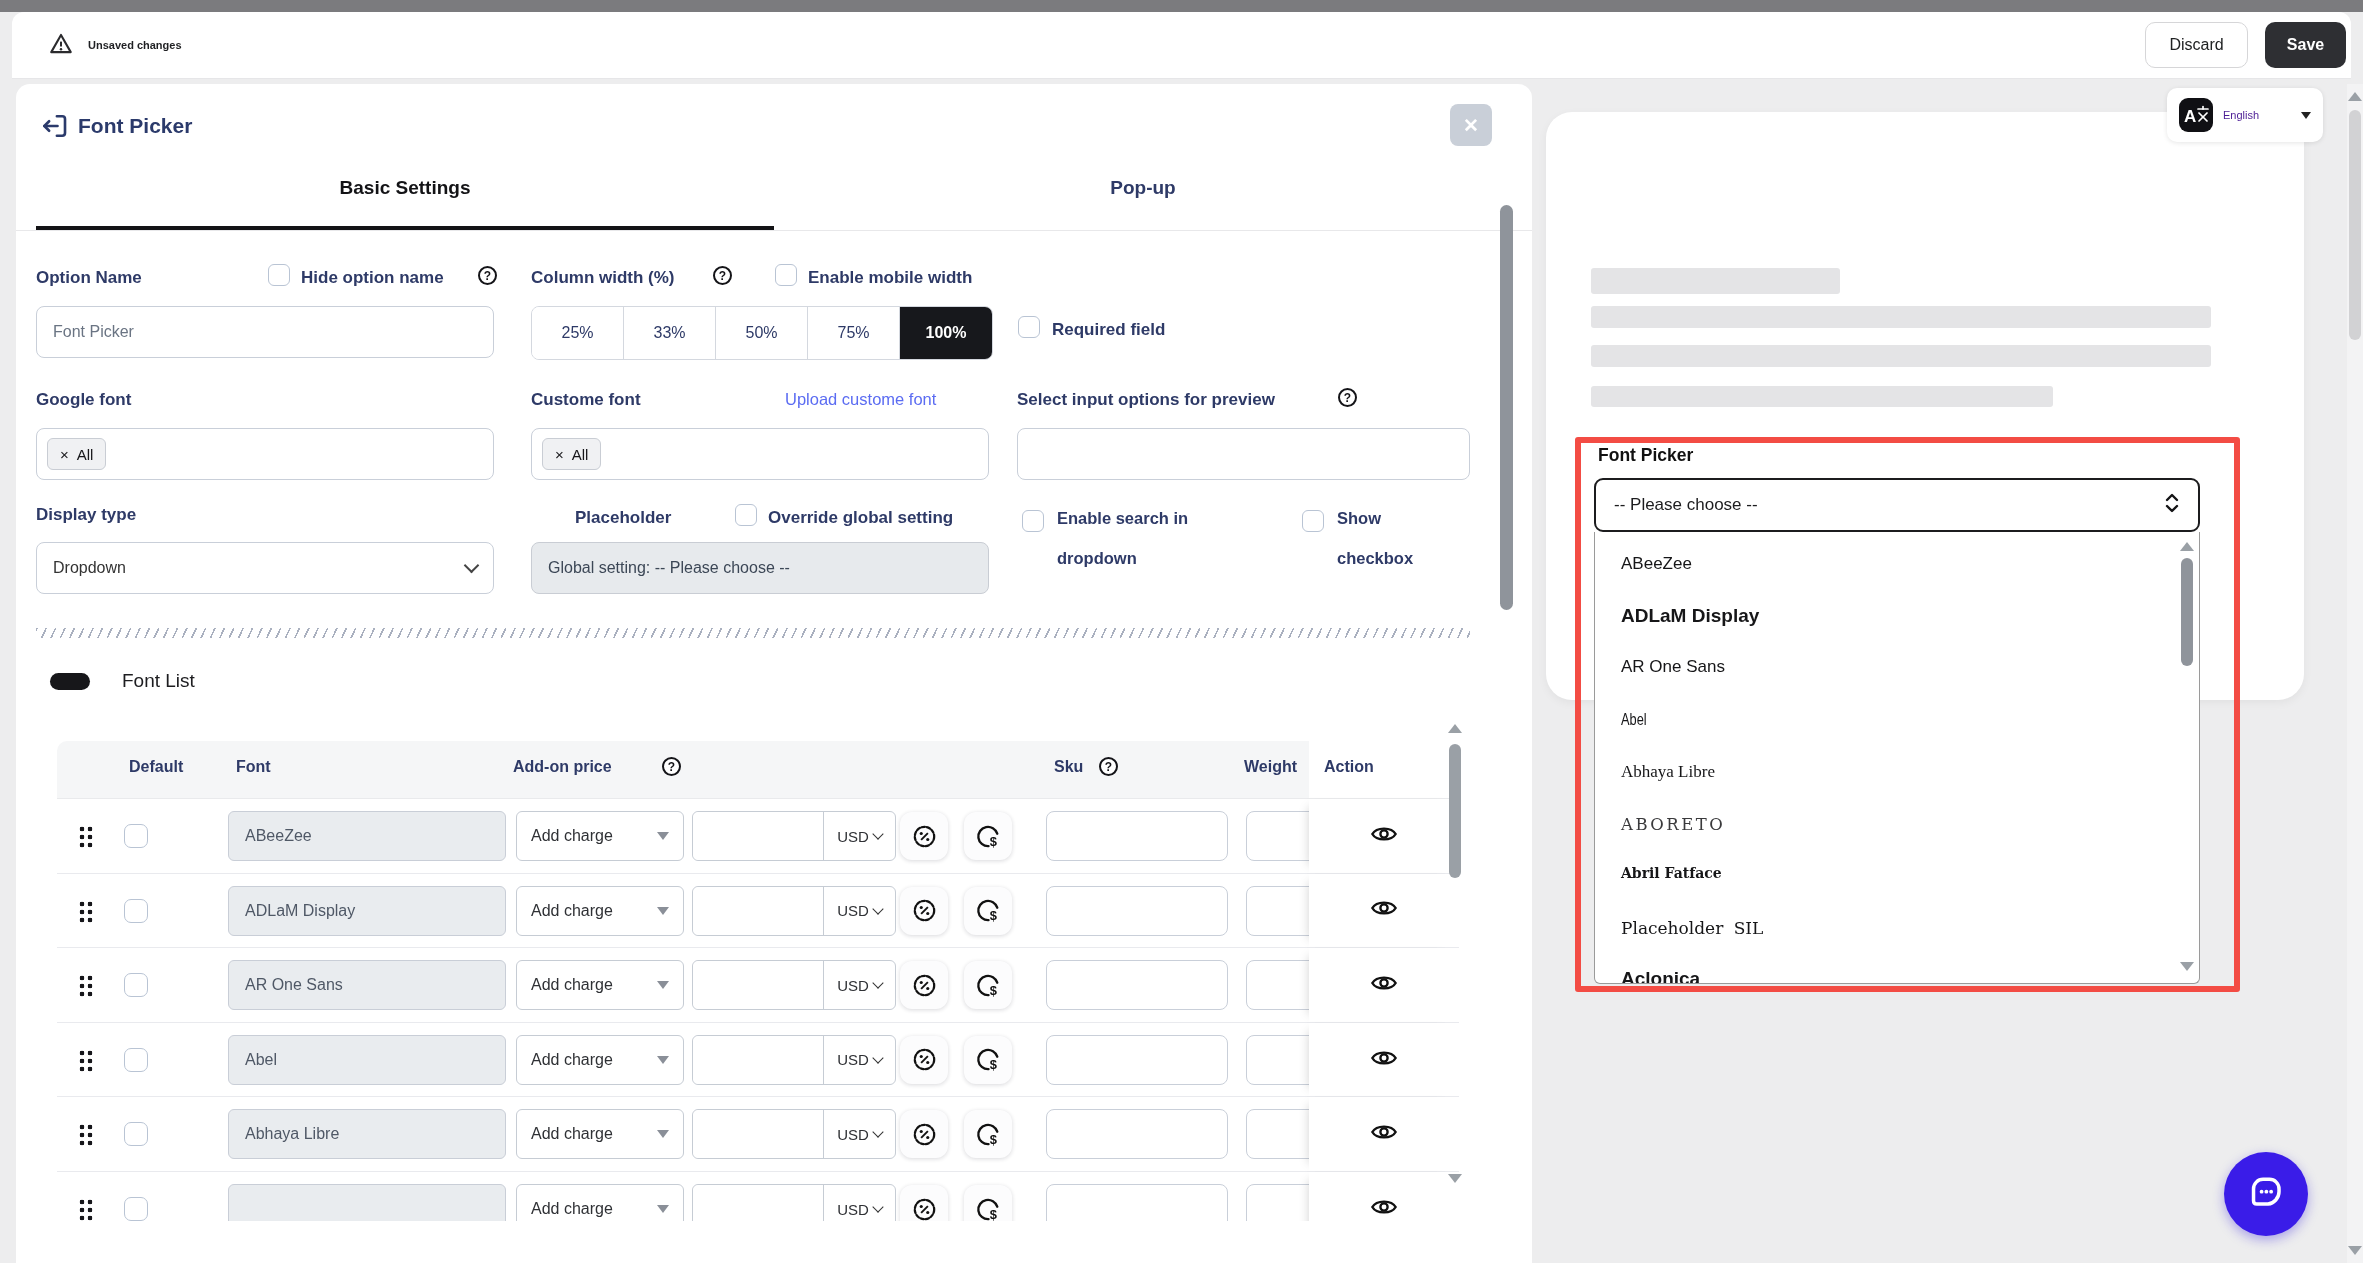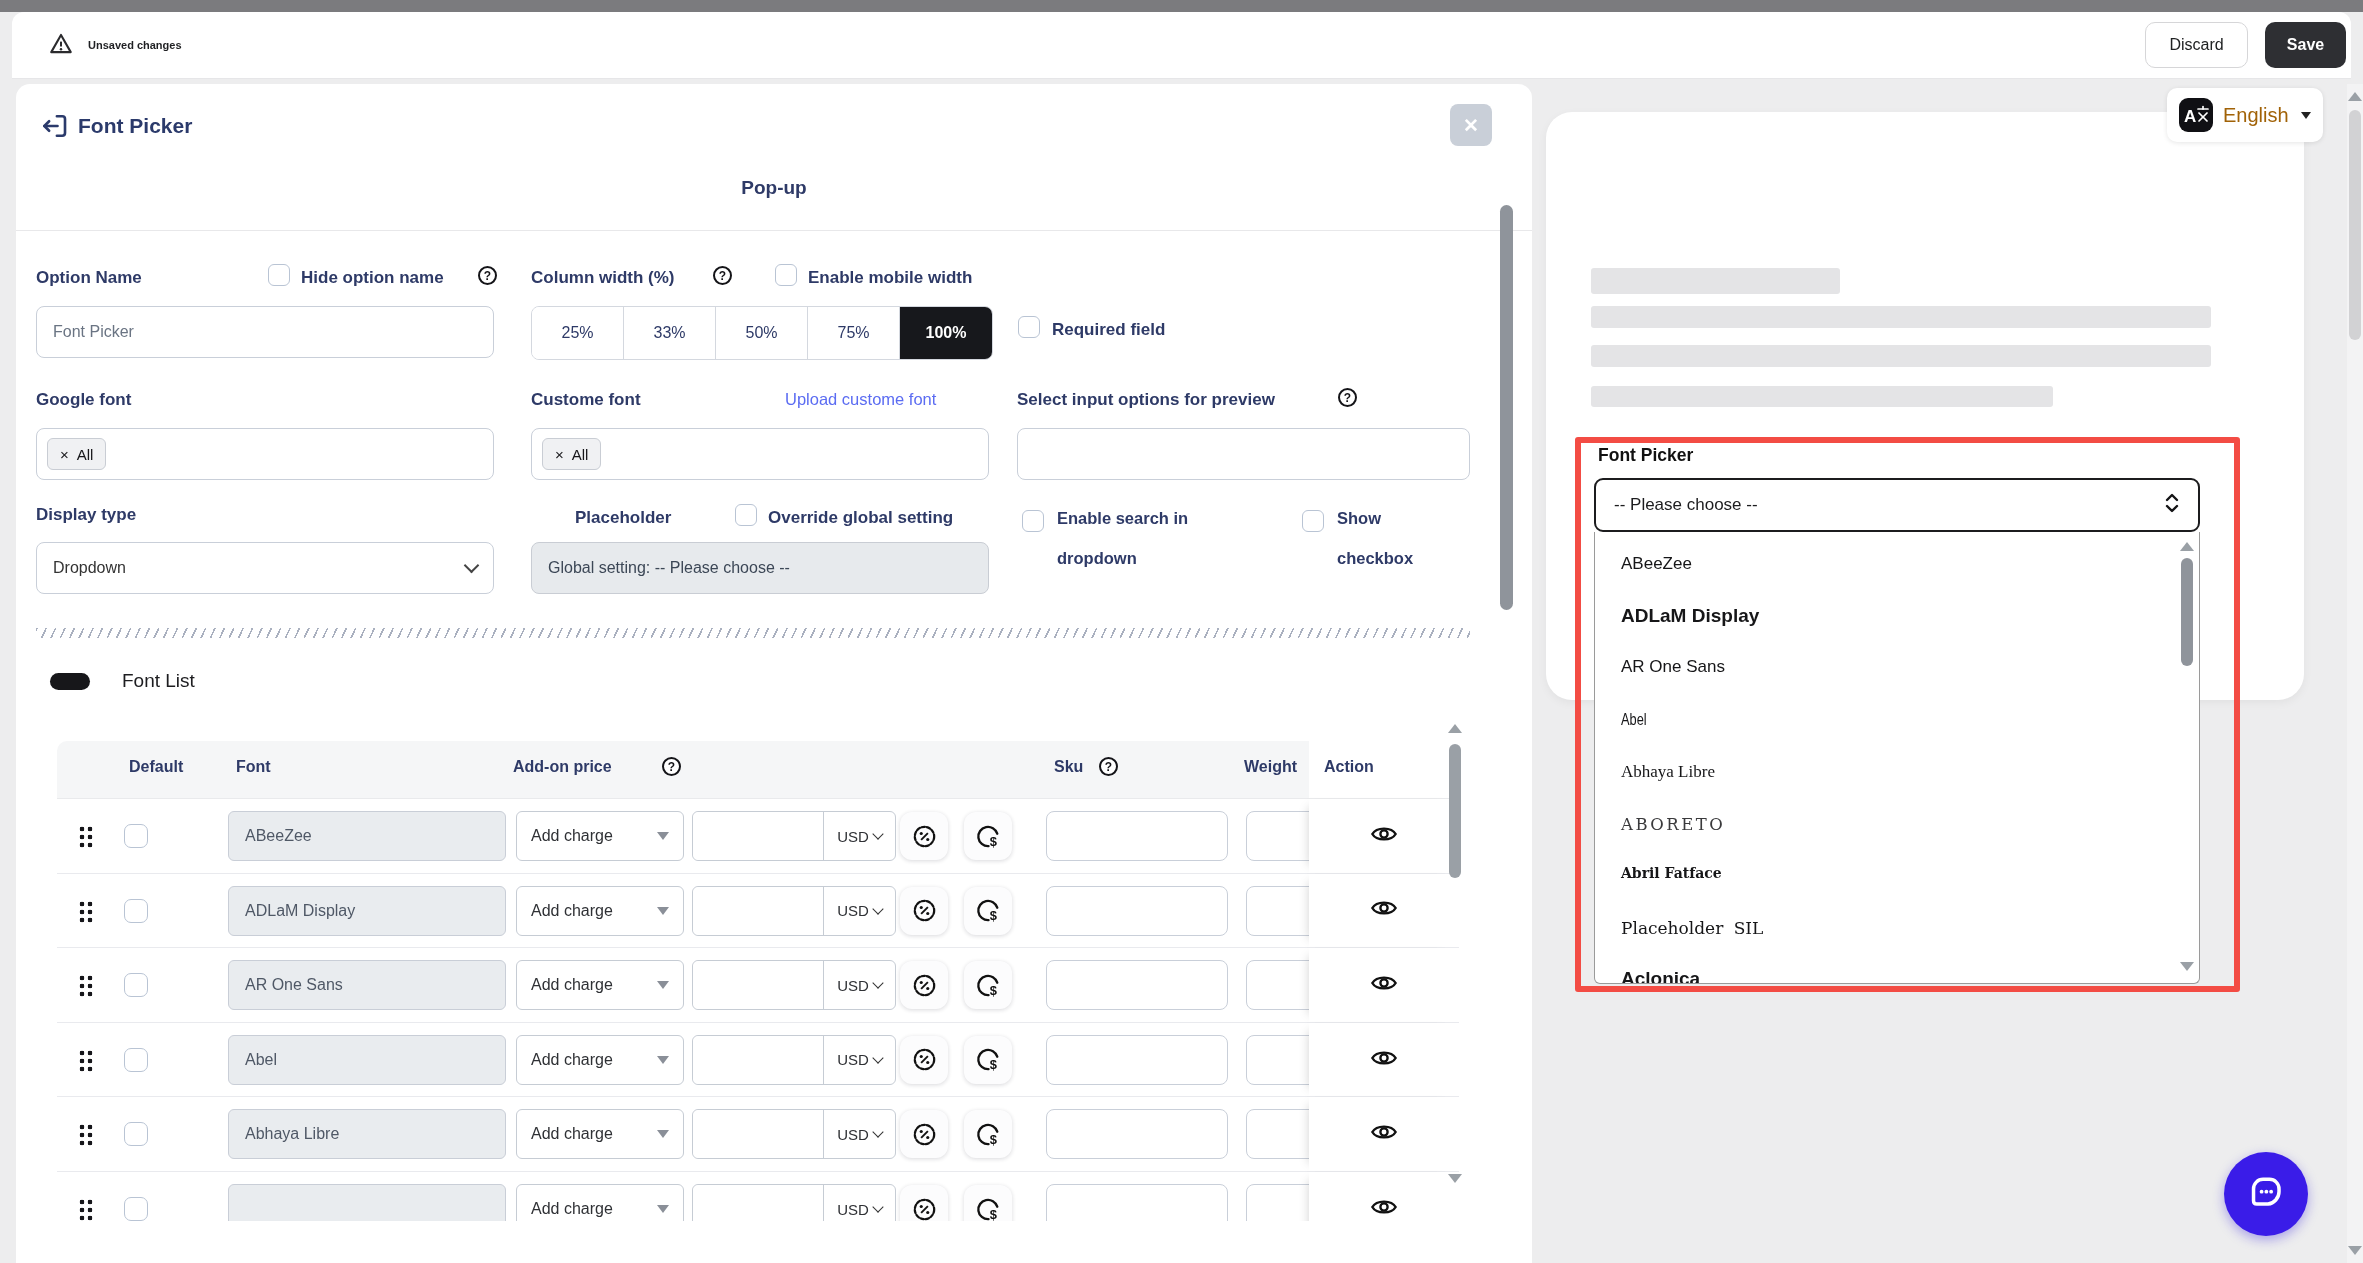--- a/index.html
+++ b/index.html
@@ -66,21 +66,21 @@
   
   .sb-thumb { background:#8f949b; border-radius:7px; }
   .arrow-up { width:0; height:0; border-left:7px solid transparent; border-right:7px solid transparent; border-bottom:9px solid #9aa0a6; }
   .arrow-dn { width:0; height:0; border-left:7px solid transparent; border-right:7px solid transparent; border-top:9px solid #9aa0a6; }
 
   
   .pcard { left:1546px; top:112px; width:758px; height:588px; background:#fff; border-radius:26px; box-shadow:0 3px 10px rgba(0,0,0,.05); }
   .skel { position:absolute; background:#e4e4e6; border-radius:3px; }
   .langchip { left:2167px; top:88px; width:156px; height:54px; background:#fff; border-radius:10px; box-shadow:0 1px 5px rgba(0,0,0,.10); display:flex; align-items:center; padding:0 12px; gap:10px; }
   .langicon { width:34px; height:34px; background:#101014; border-radius:9px; position:relative; flex:none; }
-  .langtxt { font-size:20px; color:#a16207; }
+  .langtxt { font-size:11px; color:#4c1d95; }
   .langcaret { width:0; height:0; border-left:5px solid transparent; border-right:5px solid transparent; border-top:7px solid #222; margin-left:auto; }
   .redbox { left:1575px; top:437px; width:665px; height:555px; border:6px solid #f34c44; border-radius:3px; }
   .pv-label { left:1598px; top:445px; font-size:17.5px; font-weight:bold; color:#111; }
   .pv-select { left:1594px; top:478px; width:606px; height:54px; border:2px solid #1c1c1e; border-radius:9px; background:#fff; display:flex; align-items:center; justify-content:space-between; padding:0 18px; font-size:17px; color:#1c1c1e; }
   .pv-list { left:1594px; top:532px; width:606px; height:452px; background:#fff; border:1px solid #9a9a9a; border-top:none; border-radius:0 0 6px 6px; overflow:hidden; }
   .opt { position:absolute; left:26px; font-size:17px; color:#161618; white-space:nowrap; }
   .f-sans { font-family:"Liberation Sans",sans-serif; }
   .f-sansb { font-family:"Liberation Sans",sans-serif; font-weight:bold; font-size:19px; }
   .f-abel { font-family:"Liberation Sans",sans-serif; font-size:16px; transform:scaleX(.8); transform-origin:left; display:inline-block; }
   .f-serif { font-family:"Liberation Serif",serif; }
@@ -167,20 +167,21 @@
     <svg width="30" height="30" viewBox="0 0 24 24" fill="none" stroke="#2b3a6b" stroke-width="2.1" stroke-linecap="round" stroke-linejoin="round">
       <path d="M13.5 4.2h4.3A2.2 2.2 0 0 1 20 6.4v11.2a2.2 2.2 0 0 1-2.2 2.2h-4.3"></path>
       <path d="M3.5 12H14"></path>
         <path d="M7.3 8.2L3.5 12l3.8 3.8"></path>
     </svg>
   </span>
   <div class="abs m-title">Font Picker</div>
   <div class="abs closebtn">✕</div>
 
   <div class="abs tabs">
+    <div class="tab active">Basic Settings</div>
     <div class="tab">Pop-up</div>
   </div>
 
   <div class="abs lbl" style="left:20px; top:184px;">Option Name</div>
   <div class="abs cb" style="left:252px; top:180px;"></div>
   <div class="abs lbl" style="left:285px; top:184px;">Hide option name</div>
   <span class="abs qm" style="left:462px; top:182px;">?</span>
   <input class="abs inp" style="left: 20px; top: 222px; width: 458px; height: 52px;" value="Font Picker">
 
   <div class="abs lbl" style="left:515px; top:184px;">Column width (%)</div>

